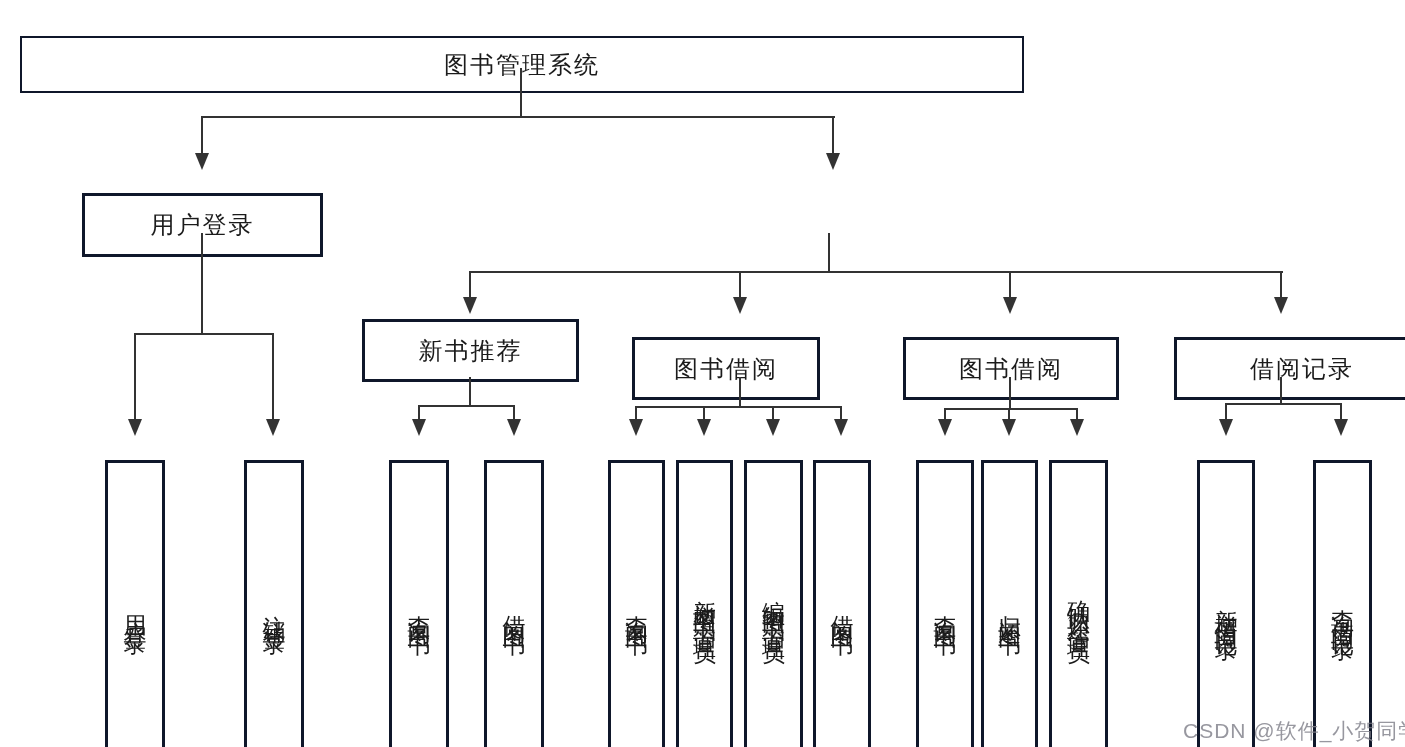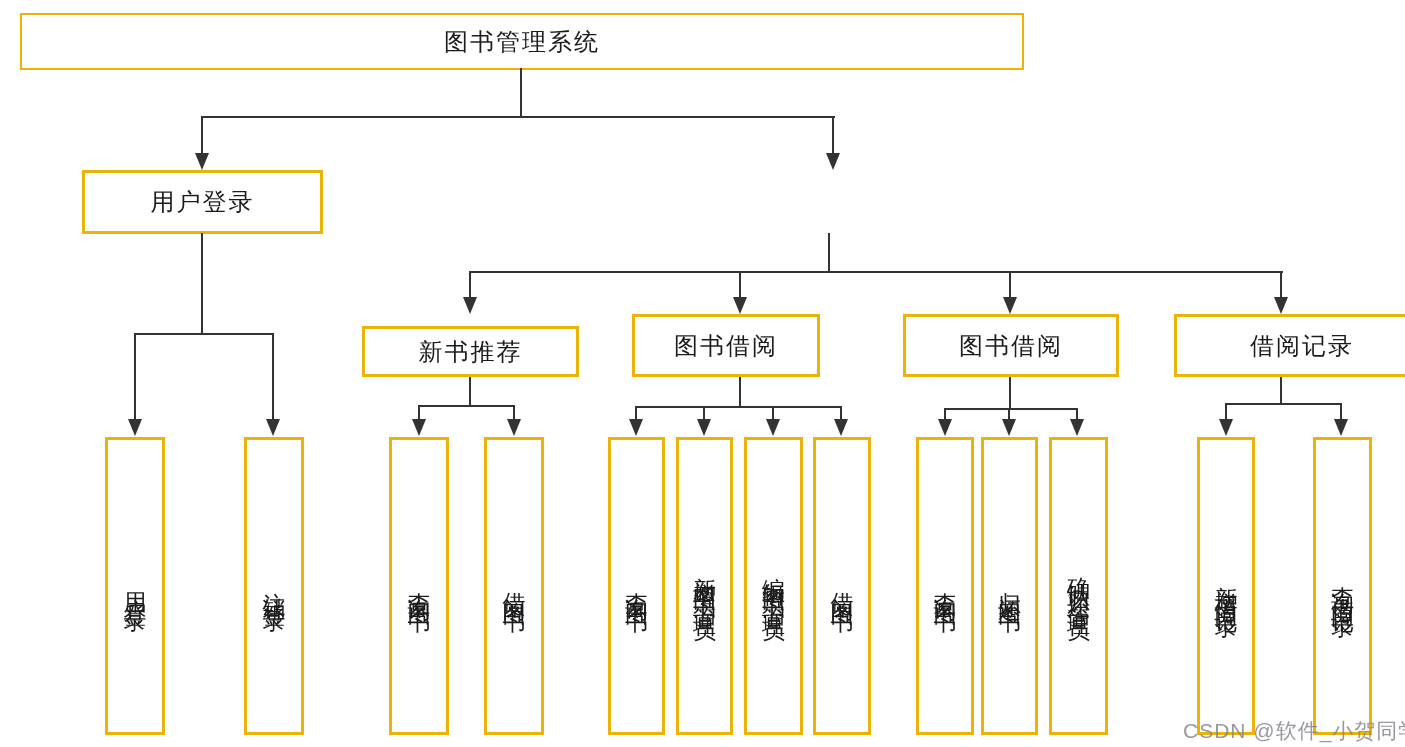--- a/index.html
+++ b/index.html
@@ -2,22 +2,22 @@
 <html><head>
 <meta charset="utf-8">
 <style>
   html,body{margin:0;padding:0;background:#ffffff;}
   .diagram{
     position:relative;width:1405px;height:747px;background:#ffffff;
     font-family:"Liberation Sans","DejaVu Sans",sans-serif;overflow:hidden;
   }
   .box{
     position:absolute;box-sizing:border-box;
-    border:3px solid #eab308;background:#ffffff;color:#1b1b1b;
-    display:flex;align-items:center;justify-content:center;
+    border:3px solid #0f172a;background:#ffffff;color:#1b1b1b;
+    display:flex;align-items:center;justify-content:center;margin-top:23px;
   }
   .box.hz span{font-size:24px;letter-spacing:2px;white-space:nowrap;}
   .box.vt span{
     writing-mode:vertical-rl;text-orientation:mixed;
     font-size:23px;letter-spacing:6px;line-height:1;
   }
   .vl{position:absolute;width:2px;background:#333333;}
   .hl{position:absolute;height:2px;background:#333333;}
   .ah{
     position:absolute;width:0;height:0;
@@ -61,21 +61,21 @@
   <div class="hl" style="left:469px;top:271px;width:814px;"></div>
   <div class="vl" style="left:469px;top:271px;height:27px;"></div>
   <div class="ah" style="left:463px;top:297px;"></div>
   <div class="vl" style="left:739px;top:271px;height:27px;"></div>
   <div class="ah" style="left:733px;top:297px;"></div>
   <div class="vl" style="left:1009px;top:271px;height:27px;"></div>
   <div class="ah" style="left:1003px;top:297px;"></div>
   <div class="vl" style="left:1280px;top:271px;height:27px;"></div>
   <div class="ah" style="left:1274px;top:297px;"></div>
 
-  <div class="box hz" style="left:362px;top:326px;width:217px;height:51px;">
+  <div class="box hz" style="left:362px;top:296px;width:217px;height:63px;">
     <span>新书推荐</span>
   </div>
   <div class="box hz" style="left:632px;top:314px;width:188px;height:63px;">
     <span>图书借阅</span>
   </div>
   <div class="box hz" style="left:903px;top:314px;width:216px;height:63px;">
     <span>图书借阅</span>
   </div>
   <div class="box hz" style="left:1174px;top:314px;width:256px;height:63px;">
     <span>借阅记录</span>

